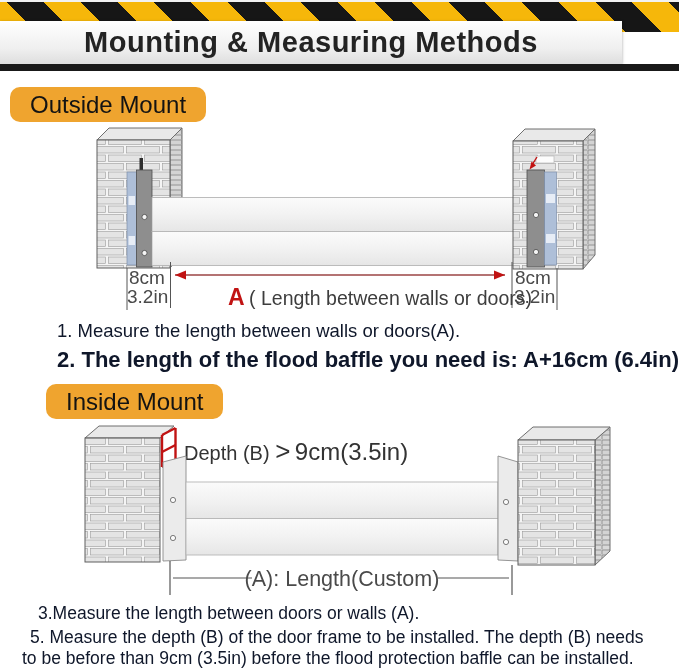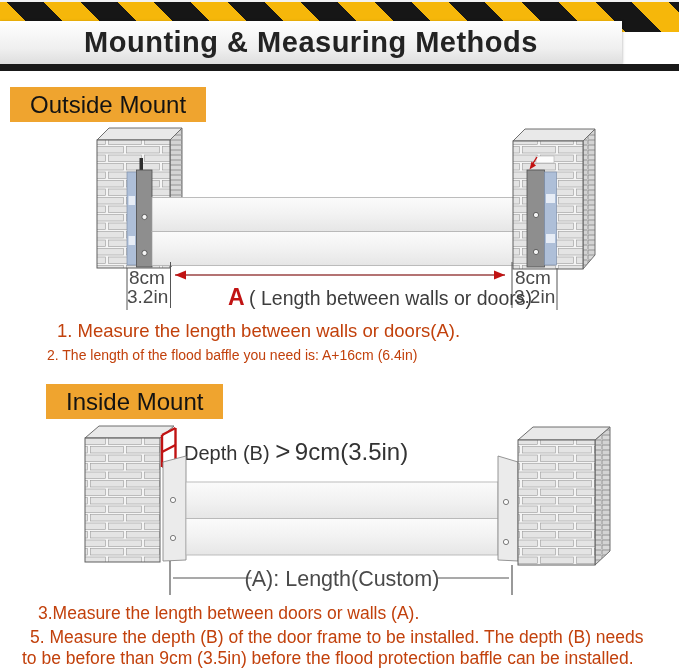--- a/index.html
+++ b/index.html
@@ -22,33 +22,33 @@
   }
   .banner-title{
     font-size:29px;font-weight:bold;color:#232323;letter-spacing:.5px;
   }
   .banner-bar{
     position:absolute;left:0;top:64px;width:679px;height:7px;background:#191919;
   }
   
   .badge{
     position:absolute;left:10px;background:var(--badge_orange);
-    border-radius:0;color:#131313;font-size:24px;line-height:27px;
+    border-radius:10px;color:#131313;font-size:24px;line-height:27px;
     padding:4px 20px;
   }
   .badge.outside{top:87px;}
   .badge.inside{top:384px;margin-left:36px;}
   
   .diagram{position:absolute;left:0;}
   .diagram.outside{top:120px;}
   .diagram.inside{top:420px;}
   
-  .instr{position:absolute;color:#c2410c;white-space:nowrap;}
+  .instr{position:absolute;color:#0f172a;white-space:nowrap;}
   .o1{left:57px;top:320px;font-size:18.5px;}
-  .o2{left:47px;top:347px;font-size:14px;}
+  .o2{left:57px;top:347px;font-size:22px;font-weight:bold;}
   .i1{left:38px;top:603px;font-size:17.5px;}
   .i2{left:30px;top:627px;font-size:17.5px;}
   .i3{left:22px;top:648px;font-size:17.5px;}
   svg text{font-family:"Liberation Sans",sans-serif;}
 </style>
 </head>
 <body>
 
 <div class="hazard"></div>
 <div class="banner">

